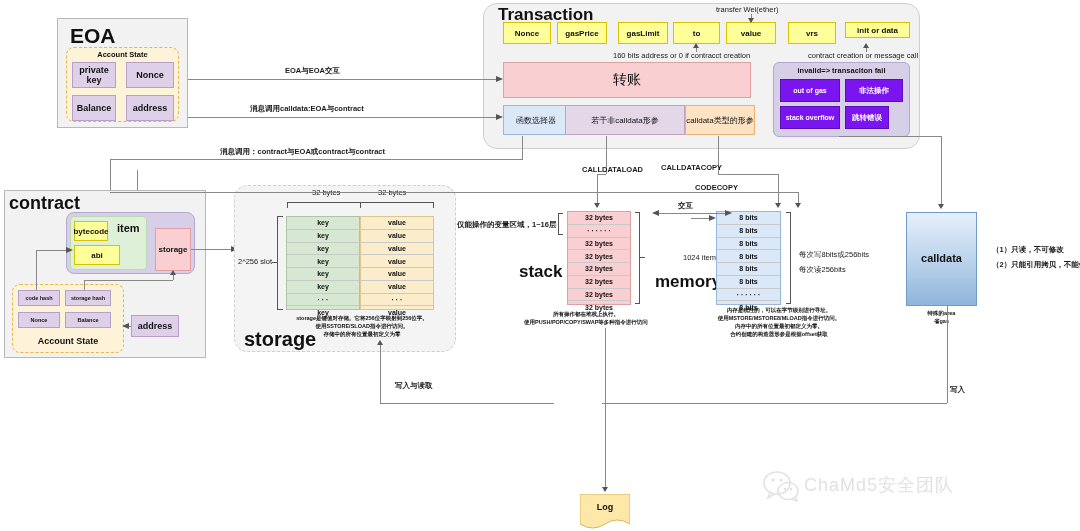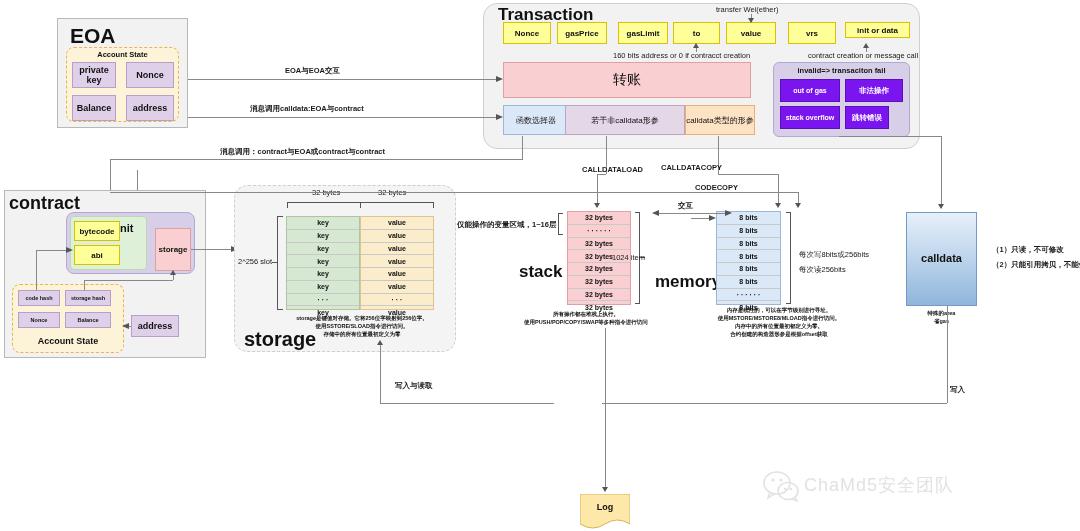--- a/index.html
+++ b/index.html
@@ -123,22 +123,22 @@
 <div class="line hl" style="left:137px;top:170px;width:0px;"></div>
 <svg class="arrowhead" style="left:134px;top:217px;width:7px;height:6px;">
     <polygon points="0,0 6,0 3,5" fill="#555"></polygon>
   </svg>
 
 <div class="abs grpbox" style="left:4px;top:190px;width:202px;height:168px;"></div>
 <div class="abs" id="contract-title" style="left:9px;top:193px;">contract</div>
 
 <div class="abs lilac" style="left:66px;top:212px;width:129px;height:62px;"></div>
 <div class="abs lightgreen" style="left:70px;top:216px;width:77px;height:54px;border-radius:4px;"></div>
-<div class="abs" style="left:117px;top:222px;font-size:11px;font-weight:bold;">init</div>
-<div class="abs yellow ctr" style="left:74px;top:221px;width:46px;height:20px;font-size:8px;font-weight:bold;">bytecode</div>
+<div class="abs" style="left:117px;top:222px;font-size:11px;font-weight:bold;">item</div>
+<div class="abs yellow ctr" style="left:74px;top:221px;width:34px;height:20px;font-size:8px;font-weight:bold;">bytecode</div>
 <div class="abs yellow ctr" style="left:74px;top:245px;width:46px;height:20px;font-size:8px;font-weight:bold;">abi</div>
 <div class="abs pink ctr" style="left:155px;top:228px;width:36px;height:43px;font-size:8px;font-weight:bold;">storage</div>
 
 <div class="abs dashbox" style="left:12px;top:284px;width:112px;height:69px;"></div>
 <div class="abs purple ctr" style="left:18px;top:290px;width:42px;height:16px;font-size:5.5px;font-weight:bold;">code hash</div>
 <div class="abs purple ctr" style="left:65px;top:290px;width:46px;height:16px;font-size:5.5px;font-weight:bold;">storage hash</div>
 <div class="abs purple ctr" style="left:18px;top:312px;width:42px;height:16px;font-size:5.5px;font-weight:bold;">Nonce</div>
 <div class="abs purple ctr" style="left:65px;top:312px;width:46px;height:16px;font-size:5.5px;font-weight:bold;">Balance</div>
 <div class="abs ctr" style="left:12px;top:333px;width:112px;height:16px;font-size:9px;font-weight:bold;">Account State</div>
 <div class="abs purple ctr" style="left:131px;top:315px;width:48px;height:22px;font-size:9px;font-weight:bold;">address</div>
@@ -220,21 +220,21 @@
   <div class="cell rowline ctr" style="height:11.75px;">32 bytes</div>
   <div class="cell rowline ctr" style="height:11.75px;">32 bytes</div>
   <div class="cell rowline ctr" style="height:11.75px;">32 bytes</div>
   <div class="cell rowline ctr" style="height:11.75px;">32 bytes</div>
   <div class="cell ctr" style="height:11.75px;">32 bytes</div>
 </div>
 <div class="lbl" style="left:457px;top:220px;">仅能操作的变量区域，1~16层</div>
 <div class="abs" style="left:558px;top:213px;width:5px;height:22px;border-top:1px solid #555;border-left:1px solid #555;border-bottom:1px solid #555;"></div>
 <div class="abs" style="left:635px;top:212px;width:5px;height:92px;border-top:1px solid #555;border-right:1px solid #555;border-bottom:1px solid #555;"></div>
 <div class="line hl" style="left:640px;top:257px;width:5px;background:#555;"></div>
-<div class="lbl lbl-n" style="left:612px;top:253px;">1024 item</div>
+<div class="lbl lbl-n" style="left:683px;top:253px;">1024 item</div>
 <div class="abs ctr" style="left:487px;top:308px;width:198px;height:20px;font-size:5.5px;font-weight:bold;line-height:8px;white-space:pre-line;">所有操作都在堆栈上执行。
 使用PUSH/POP/COPY/SWAP等多种指令进行访问</div>
 
 <div class="abs" id="memory-title" style="left:655px;top:272px;">memory</div>
 <div class="abs blue" style="left:716px;top:211px;width:65px;height:94px;">
   <div class="cell rowline ctr" style="height:11.75px;">8 bits</div>
   <div class="cell rowline ctr" style="height:11.75px;">8 bits</div>
   <div class="cell rowline ctr" style="height:11.75px;">8 bits</div>
   <div class="cell rowline ctr" style="height:11.75px;">8 bits</div>
   <div class="cell rowline ctr" style="height:11.75px;">8 bits</div>

